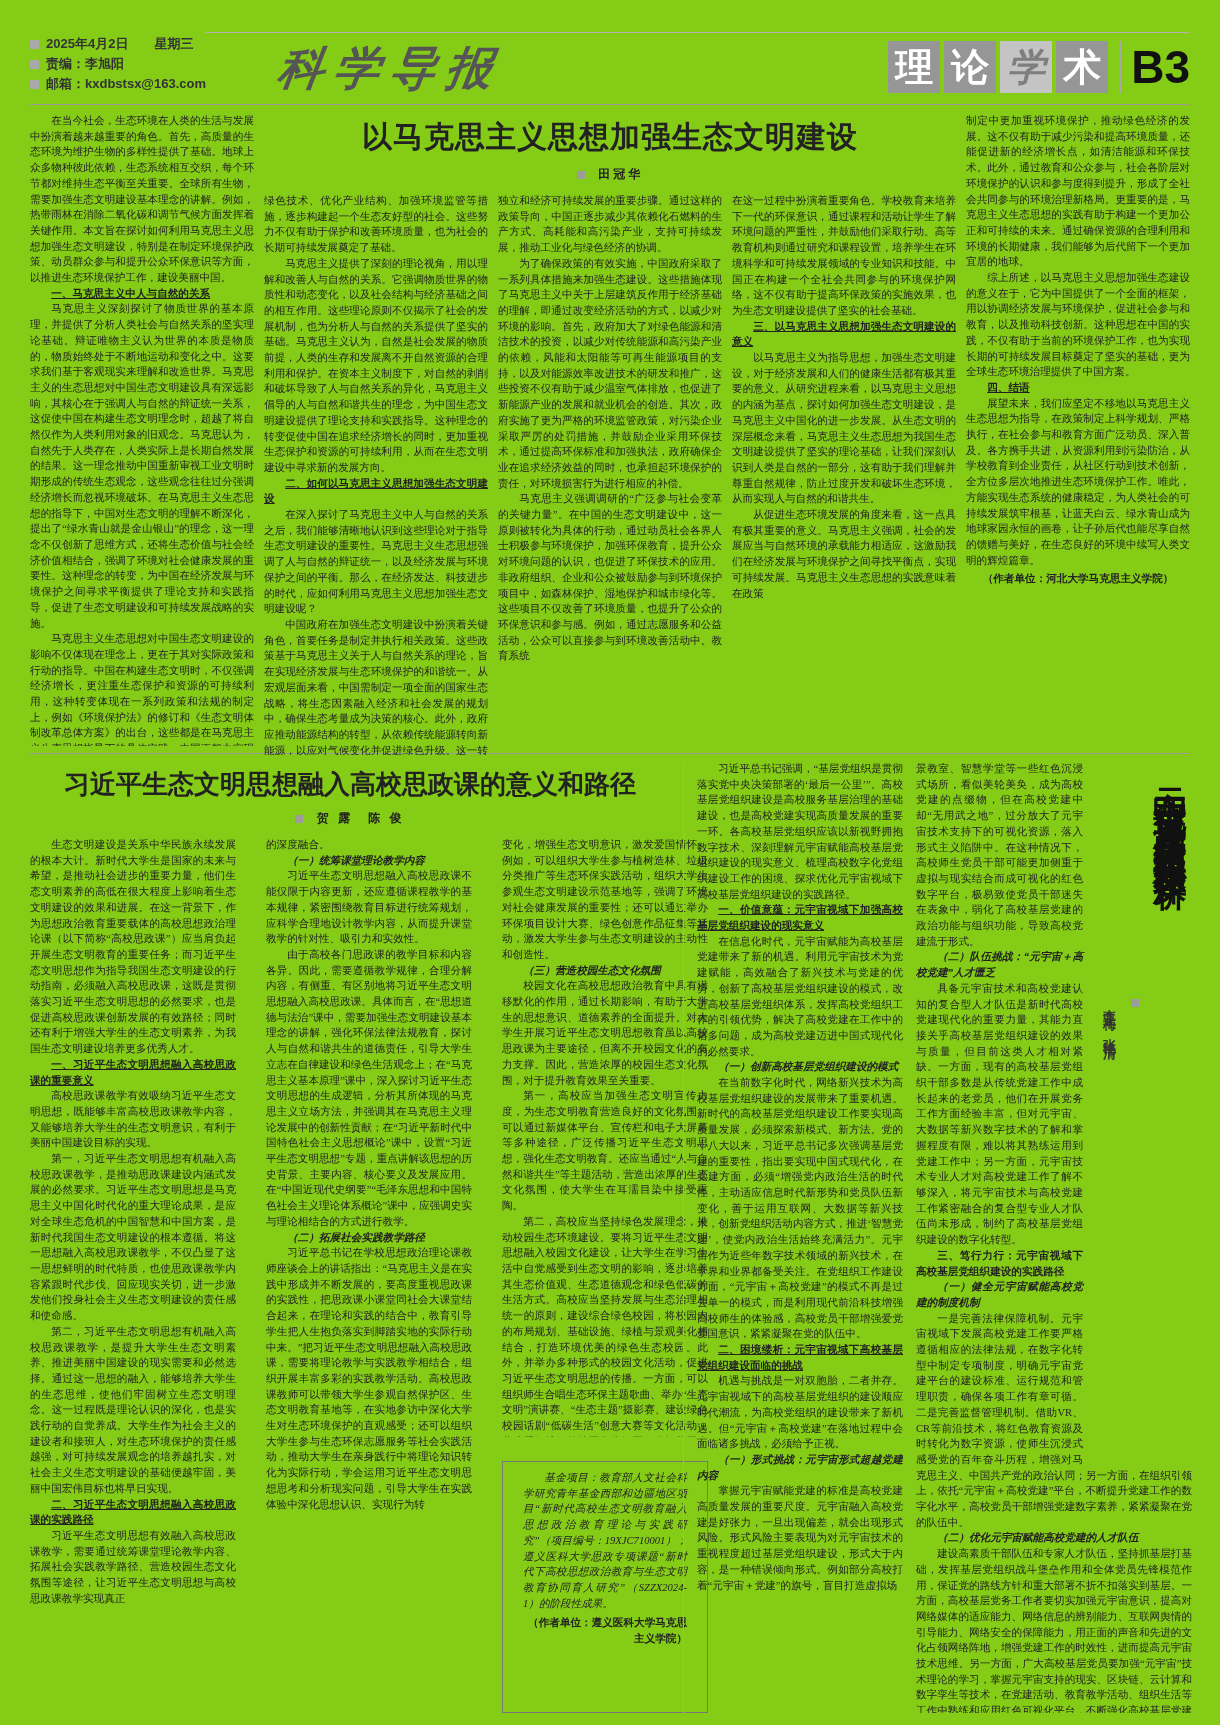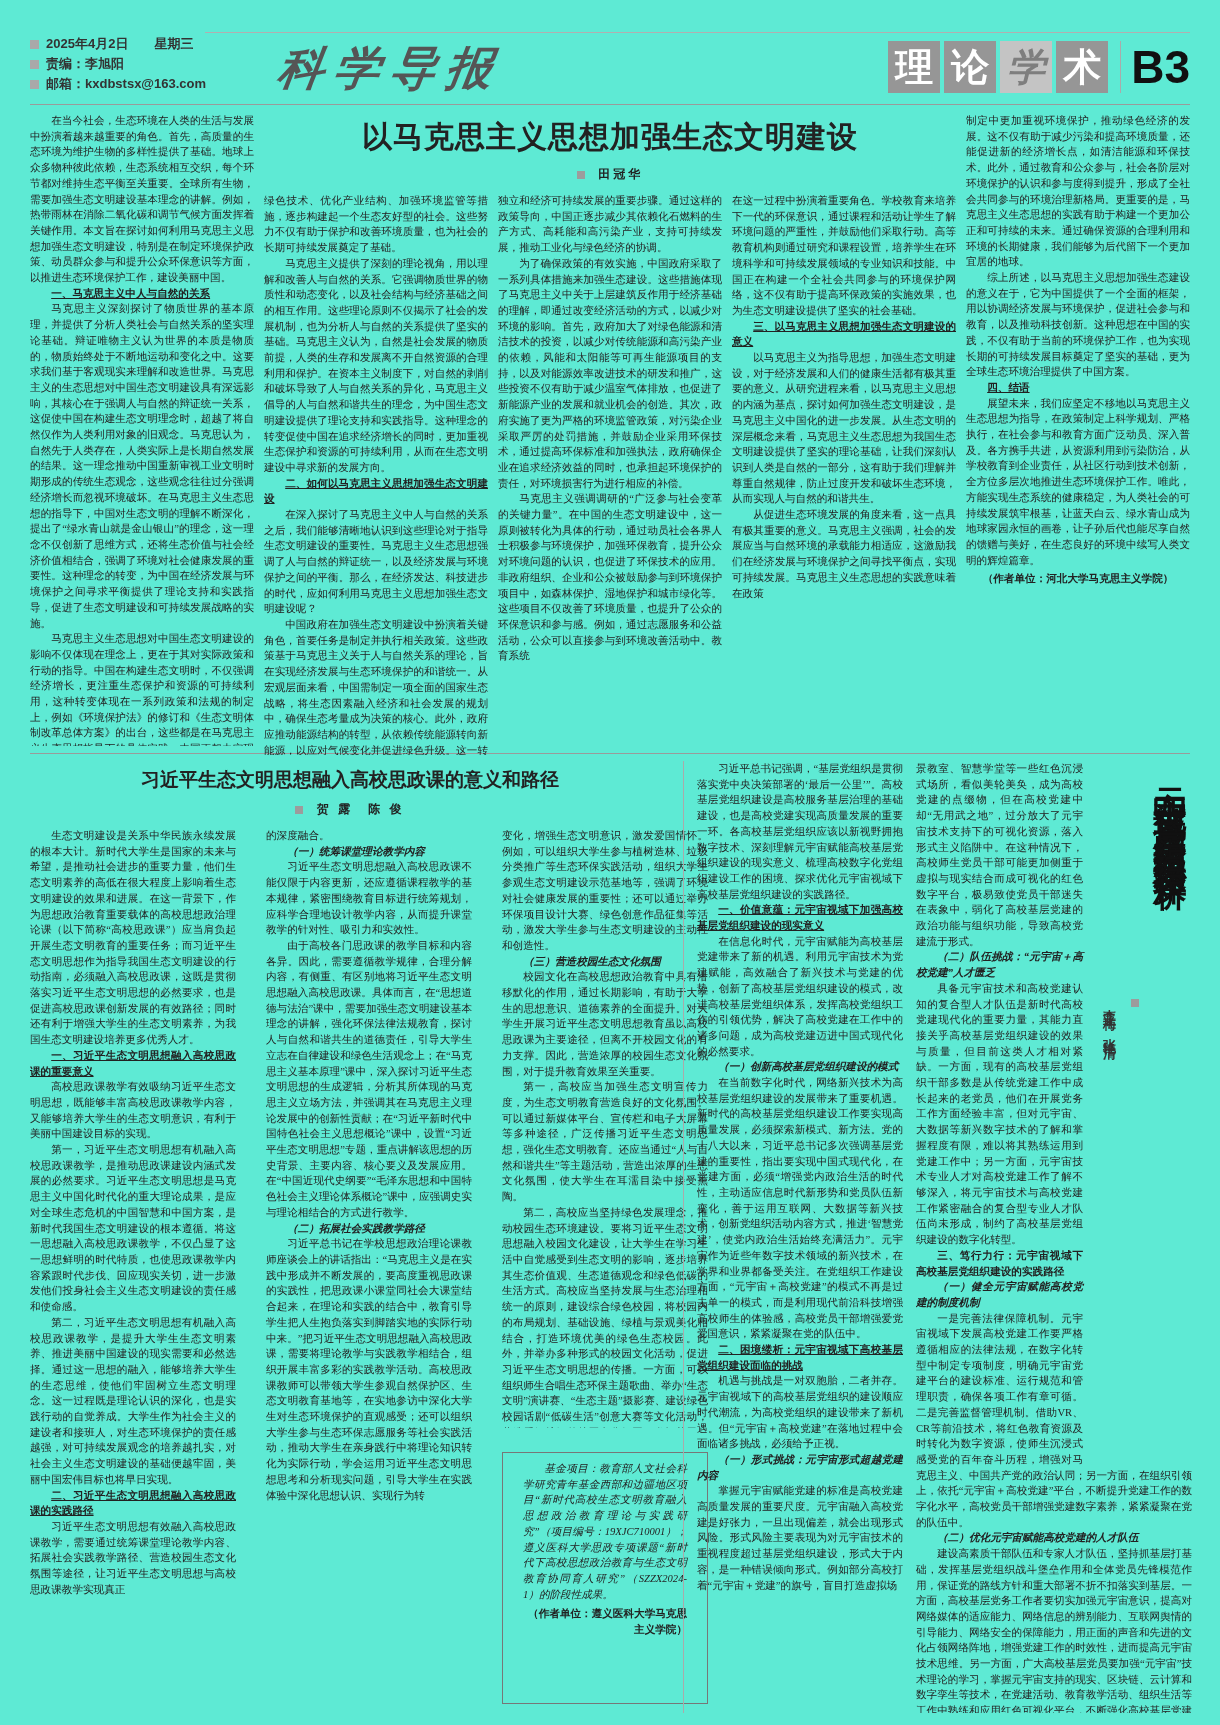--- a/index.html
+++ b/index.html
@@ -1,16 +1,16 @@
 <!DOCTYPE html>
 <html><head>
 <meta charset="utf-8">
 <style>
   html,body{margin:0;padding:0;background:#e8e8e8;}
-  .page{position:relative;width:1220px;height:1725px;background:#5eead4;margin:0 auto;
+  .page{position:relative;width:1220px;height:1725px;background:#84cc16;margin:0 auto;
         font-family:"Liberation Serif","DejaVu Serif",serif;color:#222;overflow:hidden;box-sizing:border-box;
         padding:18px 30px 0 30px;}
   
   .masthead{position:relative;height:86px;border-bottom:1px solid #9a9a9a;}
   .mast-topline{position:absolute;left:175px;right:0;top:14px;height:1px;background:#b0b0b0;}
   .meta{position:absolute;left:0;top:16px;font-family:"Liberation Sans","DejaVu Sans",sans-serif;
         font-size:13px;font-weight:bold;color:#333;line-height:20px;}
   .meta .row{display:flex;align-items:center;}
   .sq{display:inline-block;width:9px;height:9px;background:#a9a9a9;margin-right:7px;flex:0 0 auto;}
   .meta .wd{margin-left:26px;}
@@ -37,21 +37,21 @@
   .a1-title{font-family:"Liberation Sans","DejaVu Sans",sans-serif;font-weight:bold;font-size:30px;
         text-align:center;margin-top:4px;letter-spacing:1px;}
   .byline{display:flex;justify-content:center;align-items:center;margin:8px 0 10px 0;
         font-family:"Liberation Sans","DejaVu Sans",sans-serif;font-size:12px;font-weight:bold;letter-spacing:3px;}
   .byline .sq{width:8px;height:8px;background:#9c9c9c;}
   .a1-midcols{display:grid;grid-template-columns:repeat(3,224px);column-gap:10px;height:562px;}
   
   .rule{height:1px;background:#9a9a9a;margin-top:7px;}
   .bottom{display:flex;height:952px;margin-top:7px;}
   .art2{width:640px;flex:0 0 auto;}
-  .a2-title{font-family:"Liberation Sans","DejaVu Sans",sans-serif;font-weight:bold;font-size:19px;
+  .a2-title{font-family:"Liberation Sans","DejaVu Sans",sans-serif;font-weight:bold;font-size:26px;
         text-align:center;margin-top:6px;}
   .a2-cols{display:grid;grid-template-columns:repeat(3,206px);column-gap:11px;height:876px;gap:30px;}
   .col3wrap{display:flex;flex-direction:column;height:876px;}
   .col3wrap .flow{flex:1 1 auto;overflow:hidden;}
   .fundbox{flex:0 0 auto;border:1px solid #777;margin-top:24px;padding:8px 20px;box-sizing:border-box;height:252px;
         overflow:hidden;text-align:justify;}
   .fundbox p{margin:0;font-size:10.6px;line-height:15.7px;font-style:italic;text-indent:2em;}
   .fundbox p.b-author{font-style:normal;font-weight:bold;text-indent:0;text-align:right;margin-top:4px;
         font-family:"Liberation Sans","DejaVu Sans",sans-serif;}
   .vdivider{width:1px;background:#aaa;margin:0 13px;flex:0 0 auto;}

